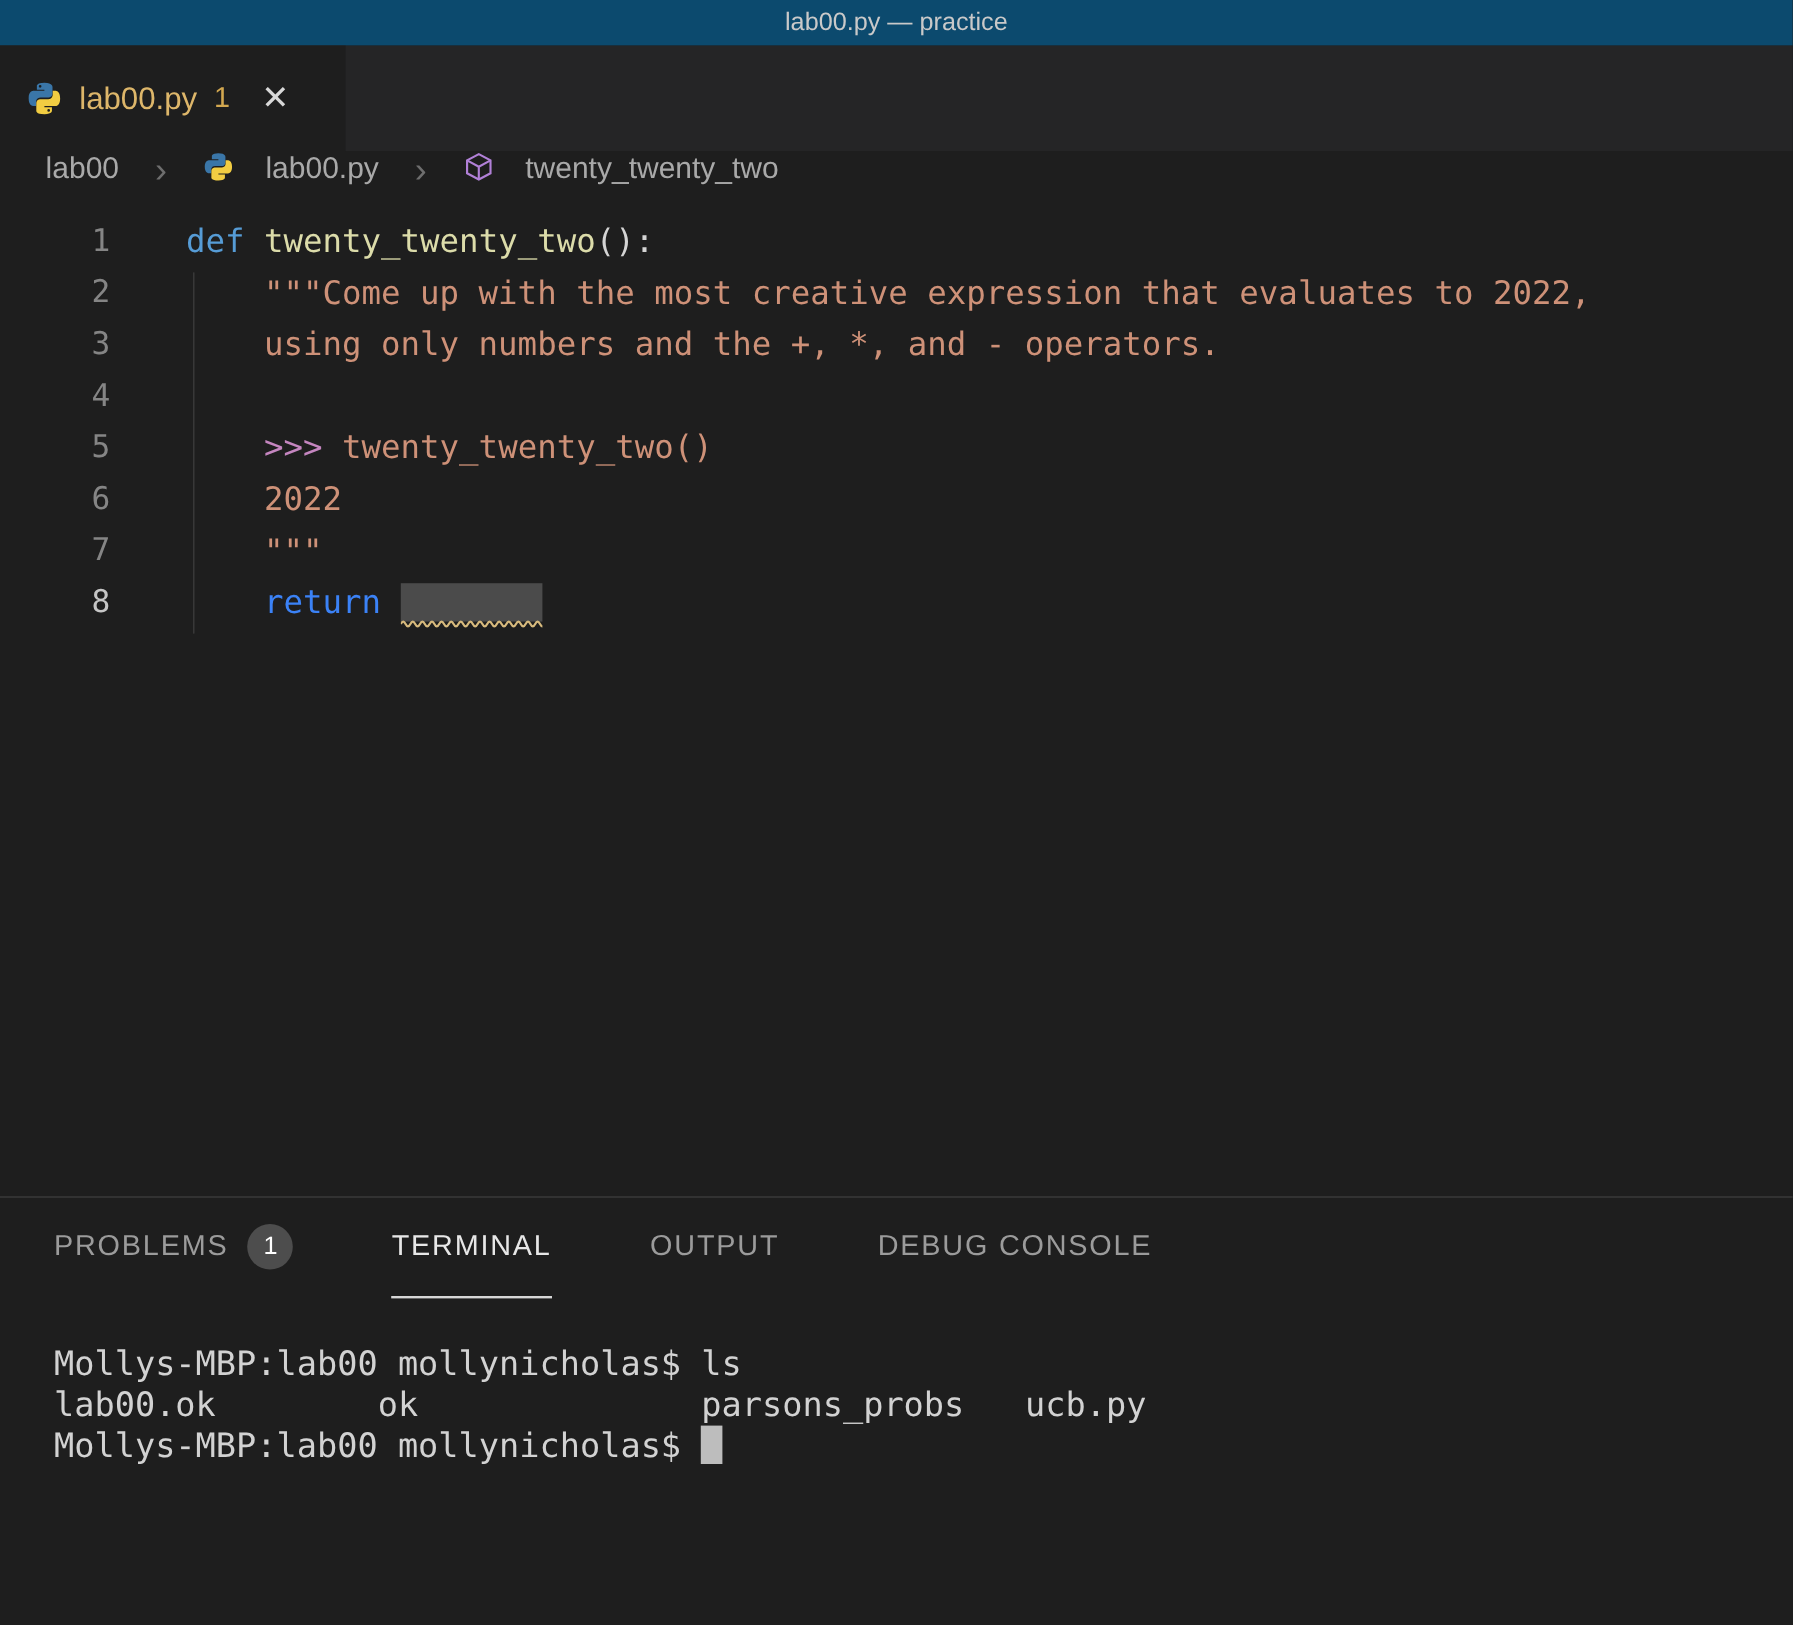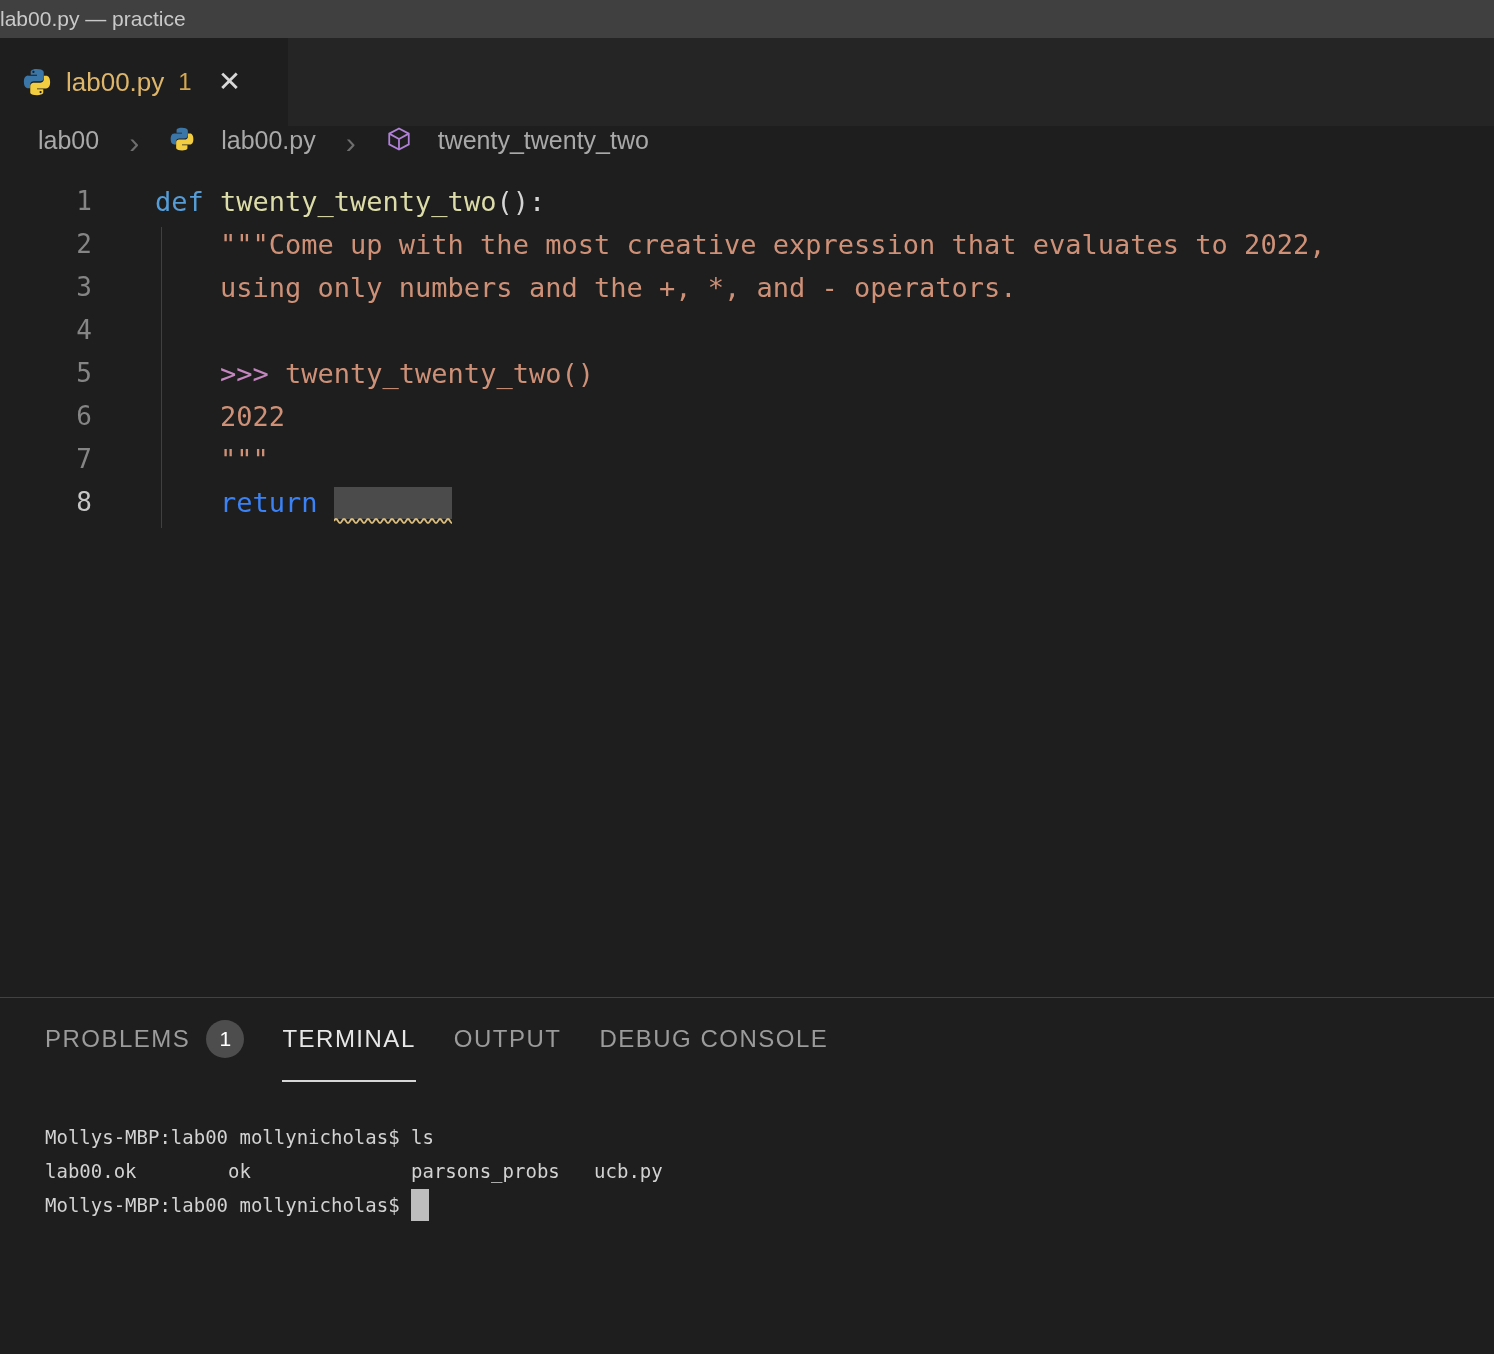--- a/index.html
+++ b/index.html
@@ -1,19 +1,19 @@
 <!DOCTYPE html>
 <html><head>
 <meta charset="utf-8">
 <style>
   * { margin:0; padding:0; box-sizing:border-box; }
   html,body { width:1494px; height:1354px; }
   body { background:#1e1e1e; font-family:"Liberation Sans", sans-serif; overflow:hidden; }
 
-  .titlebar { height:38px; background:#404040; color:#c9c9c9; display:flex; align-items:center; justify-content:flex-start; font-size:21px; }
+  .titlebar { height:38px; background:#0c4a6e; color:#c9c9c9; display:flex; align-items:center; justify-content:center; font-size:21px; }
 
   .tabbar { height:88px; background:#252526; display:flex; }
   .tab { width:288px; background:#1e1e1e; display:flex; align-items:center; padding:0 22px; gap:14px; cursor:default; }
   .tab-label { color:#ddb66a; font-size:26px; }
   .tab-badge { color:#d3a850; font-size:24px; }
   .tab-close { color:#d8d8d8; font-size:28px; margin-left:12px; line-height:1; cursor:pointer; }
 
   .breadcrumb { height:50px; background:#1e1e1e; display:flex; align-items:flex-start; padding-left:38px; gap:26px; color:#a9a9a9; font-size:25px; }
   .crumb { cursor:pointer; }
   .crumb-sep { color:#6e6e6e; font-size:30px; margin:0 4px 4px 4px; }
@@ -28,26 +28,26 @@
   .tok-kw  { color:#569cd6; }
   .tok-fn  { color:#dcdcaa; }
   .tok-pl  { color:#d4d4d4; }
   .tok-str { color:#ce9178; }
   .tok-doc { color:#c586c0; }
   .tok-kw2 { color:#3b82f6; }
   .tok-sel { display:inline-block; width:118px; height:32px; background:#4b4b4b; vertical-align:middle; position:relative; margin-top:-4px; }
   .squiggle { position:absolute; left:0; bottom:-6px; }
 
   .panel { border-top:1px solid #424242; height:357px; }
-  .panel-tabs { display:flex; align-items:stretch; padding-left:45px; height:84px; gap:38px; font-size:24px; letter-spacing:1.5px; color:#9b9b9b; }
+  .panel-tabs { display:flex; align-items:stretch; padding-left:45px; height:84px; gap:82px; font-size:24px; letter-spacing:1.5px; color:#9b9b9b; }
   .panel-tab { display:flex; align-items:center; cursor:pointer; border-bottom:2px solid transparent; }
   .panel-tab.active { color:#e7e7e7; border-bottom-color:#d7d7d7; }
   .panel-badge { margin-left:16px; width:38px; height:38px; border-radius:50%; background:#4d4d4d; color:#ffffff; display:flex; align-items:center; justify-content:center; font-size:21px; letter-spacing:0; }
 
-  .terminal { padding:38px 0 0 45px; font-family:"DejaVu Sans Mono", monospace; font-size:19px; color:#d2d2d2; }
+  .terminal { padding:38px 0 0 45px; font-family:"DejaVu Sans Mono", monospace; font-size:28px; color:#d2d2d2; }
   .term-line { height:34px; line-height:34px; white-space:pre; }
   .cursor { display:inline-block; width:18px; height:32px; background:#bdbdbd; vertical-align:middle; margin-top:-4px; }
 </style>
 </head>
 <body>
 
 <div class="titlebar">
   <span>lab00.py — practice</span>
 </div>
 

